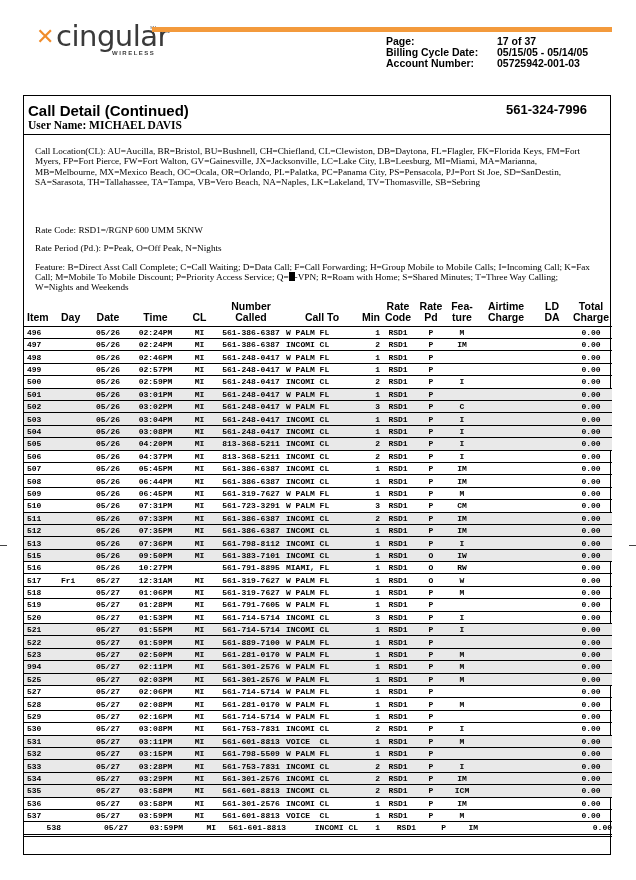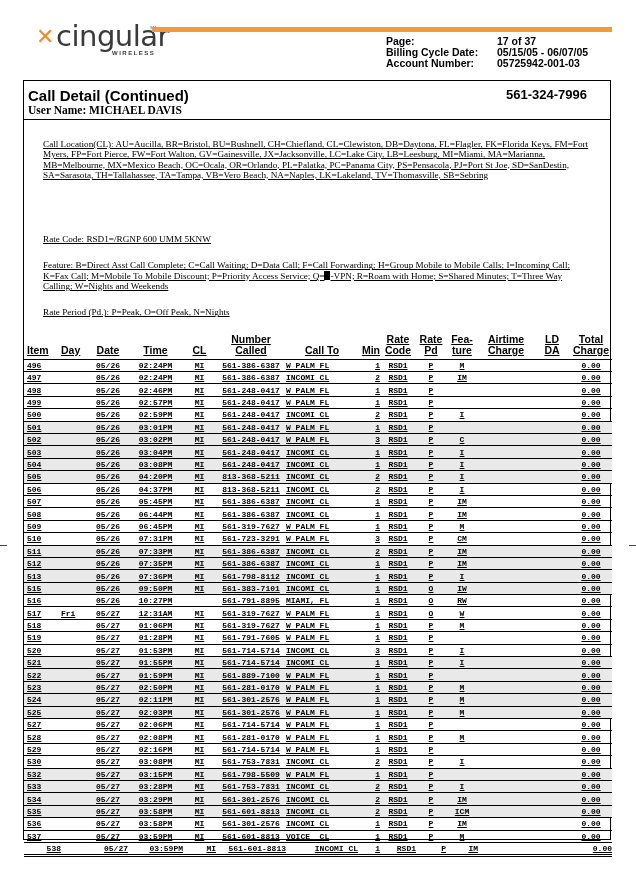--- a/index.html
+++ b/index.html
@@ -6,27 +6,27 @@
   body { width:636px; height:880px; position:relative; overflow:hidden; font-family:"Liberation Sans", sans-serif; color:#000; }
   .logo { position:absolute; left:36px; top:20px; width:116px; height:40px; }
   .logo .x { position:absolute; left:0; top:6px; font-family:"DejaVu Sans", sans-serif; font-size:22px; color:#f08c2a; font-weight:bold; line-height:22px; }
   .logo .word { position:absolute; left:20px; top:0; font-family:"DejaVu Sans", sans-serif; font-size:29px; color:#3a3a3a; letter-spacing:-0.5px; line-height:32px; }
   .logo .sm { position:absolute; left:114px; top:5px; font-size:4px; color:#555; }
   .logo .wireless { position:absolute; left:76px; top:30px; font-size:6px; letter-spacing:1.5px; font-weight:bold; color:#3a3a3a; }
   .orange-bar { position:absolute; left:152px; top:27px; width:460px; height:5px; background:#f39a3c; }
   .pageinfo { position:absolute; left:386px; top:36px; font-size:10.5px; font-weight:bold; line-height:11px; }
   .pageinfo .row { display:flex; }
   .pageinfo .lbl { width:111px; }
-  .mainbox { position:absolute; left:23px; top:80px; width:588px; height:760px; border:1.3px solid #000; box-sizing:border-box;text-decoration:underline; }
+  .mainbox { position:absolute; left:23px; top:95px; width:588px; height:760px; border:1.3px solid #000; box-sizing:border-box; }
   .hdr { height:38px; border-bottom:1px solid #000; position:relative; }
   .hdr .title { position:absolute; left:4px; top:6px; font-size:15px; font-weight:bold; }
   .hdr .phone { position:absolute; right:23px; top:6px; font-size:13px; font-weight:bold; }
   .hdr .user { position:absolute; left:4px; top:23px; font-family:"Liberation Serif", serif; font-size:11.5px; font-weight:bold; }
   .legend { font-family:"Liberation Serif", serif; font-size:9.2px; line-height:10.3px; padding:3px 4px 0 3px; }
-  .legend p { margin:16px; }
+  .legend p { margin:8px; }
   .legend .gap { height:22px; }
   .redact { display:inline-block; width:6px; height:9px; background:#000; vertical-align:-1px; }
   table.calls { border-collapse:collapse; width:100%; table-layout:fixed; margin-top:2px; }
   table.calls th { font-family:"Liberation Sans", sans-serif; font-size:10.5px; font-weight:bold; line-height:11px; vertical-align:bottom; padding:0 0 3px 0; }
   table.calls td { font-family:"Liberation Mono", monospace; font-size:8px; font-weight:bold; height:11.4px; padding:0; white-space:nowrap; border-top:1px solid #000; line-height:11px; }
   table.calls tr.shade td { background:#e9e9e9; }
   table.calls tr:last-child td { border-bottom:3px double #000;text-align:right; }
   .c-item { text-align:left; padding-left:3px !important; }
   .c-r { text-align:right; }
   .c-c { text-align:center; }
@@ -43,40 +43,40 @@
 </div>
 <div class="orange-bar"></div>
 
 <div class="pageinfo">
   <div class="row">
       <span class="lbl">Page:</span>
       <span>17 of 37</span>
     </div>
   <div class="row">
       <span class="lbl">Billing Cycle Date:</span>
-      <span>05/15/05 - 06/07/05</span>
+      <span>05/15/05 - 05/14/05</span>
     </div>
   <div class="row">
       <span class="lbl">Account Number:</span>
       <span>05725942-001-03</span>
     </div>
 </div>
 
 <div class="mainbox">
   <div class="hdr">
     <div class="title">Call Detail (Continued)</div>
     <div class="phone">561-324-7996</div>
     <div class="user">User Name: MICHAEL DAVIS</div>
   </div>
   <div class="legend">
     <p>Call Location(CL):  AU=Aucilla, BR=Bristol, BU=Bushnell, CH=Chiefland, CL=Clewiston, DB=Daytona, FL=Flagler, FK=Florida Keys, FM=Fort Myers, FP=Fort Pierce, FW=Fort Walton, GV=Gainesville, JX=Jacksonville, LC=Lake City, LB=Leesburg, MI=Miami, MA=Marianna, MB=Melbourne, MX=Mexico Beach, OC=Ocala, OR=Orlando, PL=Palatka, PC=Panama City, PS=Pensacola, PJ=Port St Joe, SD=SanDestin, SA=Sarasota, TH=Tallahassee, TA=Tampa, VB=Vero Beach, NA=Naples, LK=Lakeland, TV=Thomasville, SB=Sebring</p>
     <div class="gap"></div>
     <p>Rate Code: RSD1=/RGNP 600 UMM 5KNW</p>
+    <p>Rate Period (Pd.): P=Peak, O=Off Peak, N=Nights</p>
     <p><span>Feature: B=Direct Asst Call Complete; C=Call Waiting; D=Data Call; F=Call Forwarding; H=Group Mobile to Mobile Calls; I=Incoming Call; K=Fax Call; M=Mobile To Mobile Discount; P=Priority Access Service; Q=</span><span class="redact"></span><span>-VPN; R=Roam with Home; S=Shared Minutes;  T=Three Way Calling; W=Nights and Weekends</span></p>
-    <p>Rate Period (Pd.): P=Peak, O=Off Peak, N=Nights</p>
   </div>
 
   <table class="calls">
     <colgroup>
       <col style="width:37px">
         <col style="width:27px">
         <col style="width:40px">
         <col style="width:55px">
         <col style="width:33px">
       <col style="width:70px">
@@ -534,21 +534,21 @@
           <td style="white-space: pre;">W PALM FL</td>
           <td class="c-r">1</td>
           <td class="c-c">RSD1</td>
           <td class="c-c">P</td>
           <td class="c-c">M</td>
           <td class="c-r"></td>
           <td class="c-c"></td>
           <td class="c-c">0.00</td>
         </tr>
         <tr class="shade">
-          <td class="c-item">524</td>
+          <td class="c-item">994</td>
           <td></td>
           <td class="c-c">05/27</td>
           <td class="c-c">02:11PM</td>
           <td class="c-c">MI</td>
           <td class="c-c">561-301-2576</td>
           <td style="white-space: pre;">W PALM FL</td>
           <td class="c-r">1</td>
           <td class="c-c">RSD1</td>
           <td class="c-c">P</td>
           <td class="c-c">M</td>
@@ -625,20 +625,36 @@
           <td></td>
           <td class="c-c">05/27</td>
           <td class="c-c">03:08PM</td>
           <td class="c-c">MI</td>
           <td class="c-c">561-753-7831</td>
           <td style="white-space: pre;">INCOMI CL</td>
           <td class="c-r">2</td>
           <td class="c-c">RSD1</td>
           <td class="c-c">P</td>
           <td class="c-c">I</td>
+          <td class="c-r"></td>
+          <td class="c-c"></td>
+          <td class="c-c">0.00</td>
+        </tr>
+        <tr class="shade">
+          <td class="c-item">531</td>
+          <td></td>
+          <td class="c-c">05/27</td>
+          <td class="c-c">03:11PM</td>
+          <td class="c-c">MI</td>
+          <td class="c-c">561-601-8813</td>
+          <td style="white-space: pre;">VOICE  CL</td>
+          <td class="c-r">1</td>
+          <td class="c-c">RSD1</td>
+          <td class="c-c">P</td>
+          <td class="c-c">M</td>
           <td class="c-r"></td>
           <td class="c-c"></td>
           <td class="c-c">0.00</td>
         </tr>
         <tr class="shade">
           <td class="c-item">532</td>
           <td></td>
           <td class="c-c">05/27</td>
           <td class="c-c">03:15PM</td>
           <td class="c-c">MI</td>

